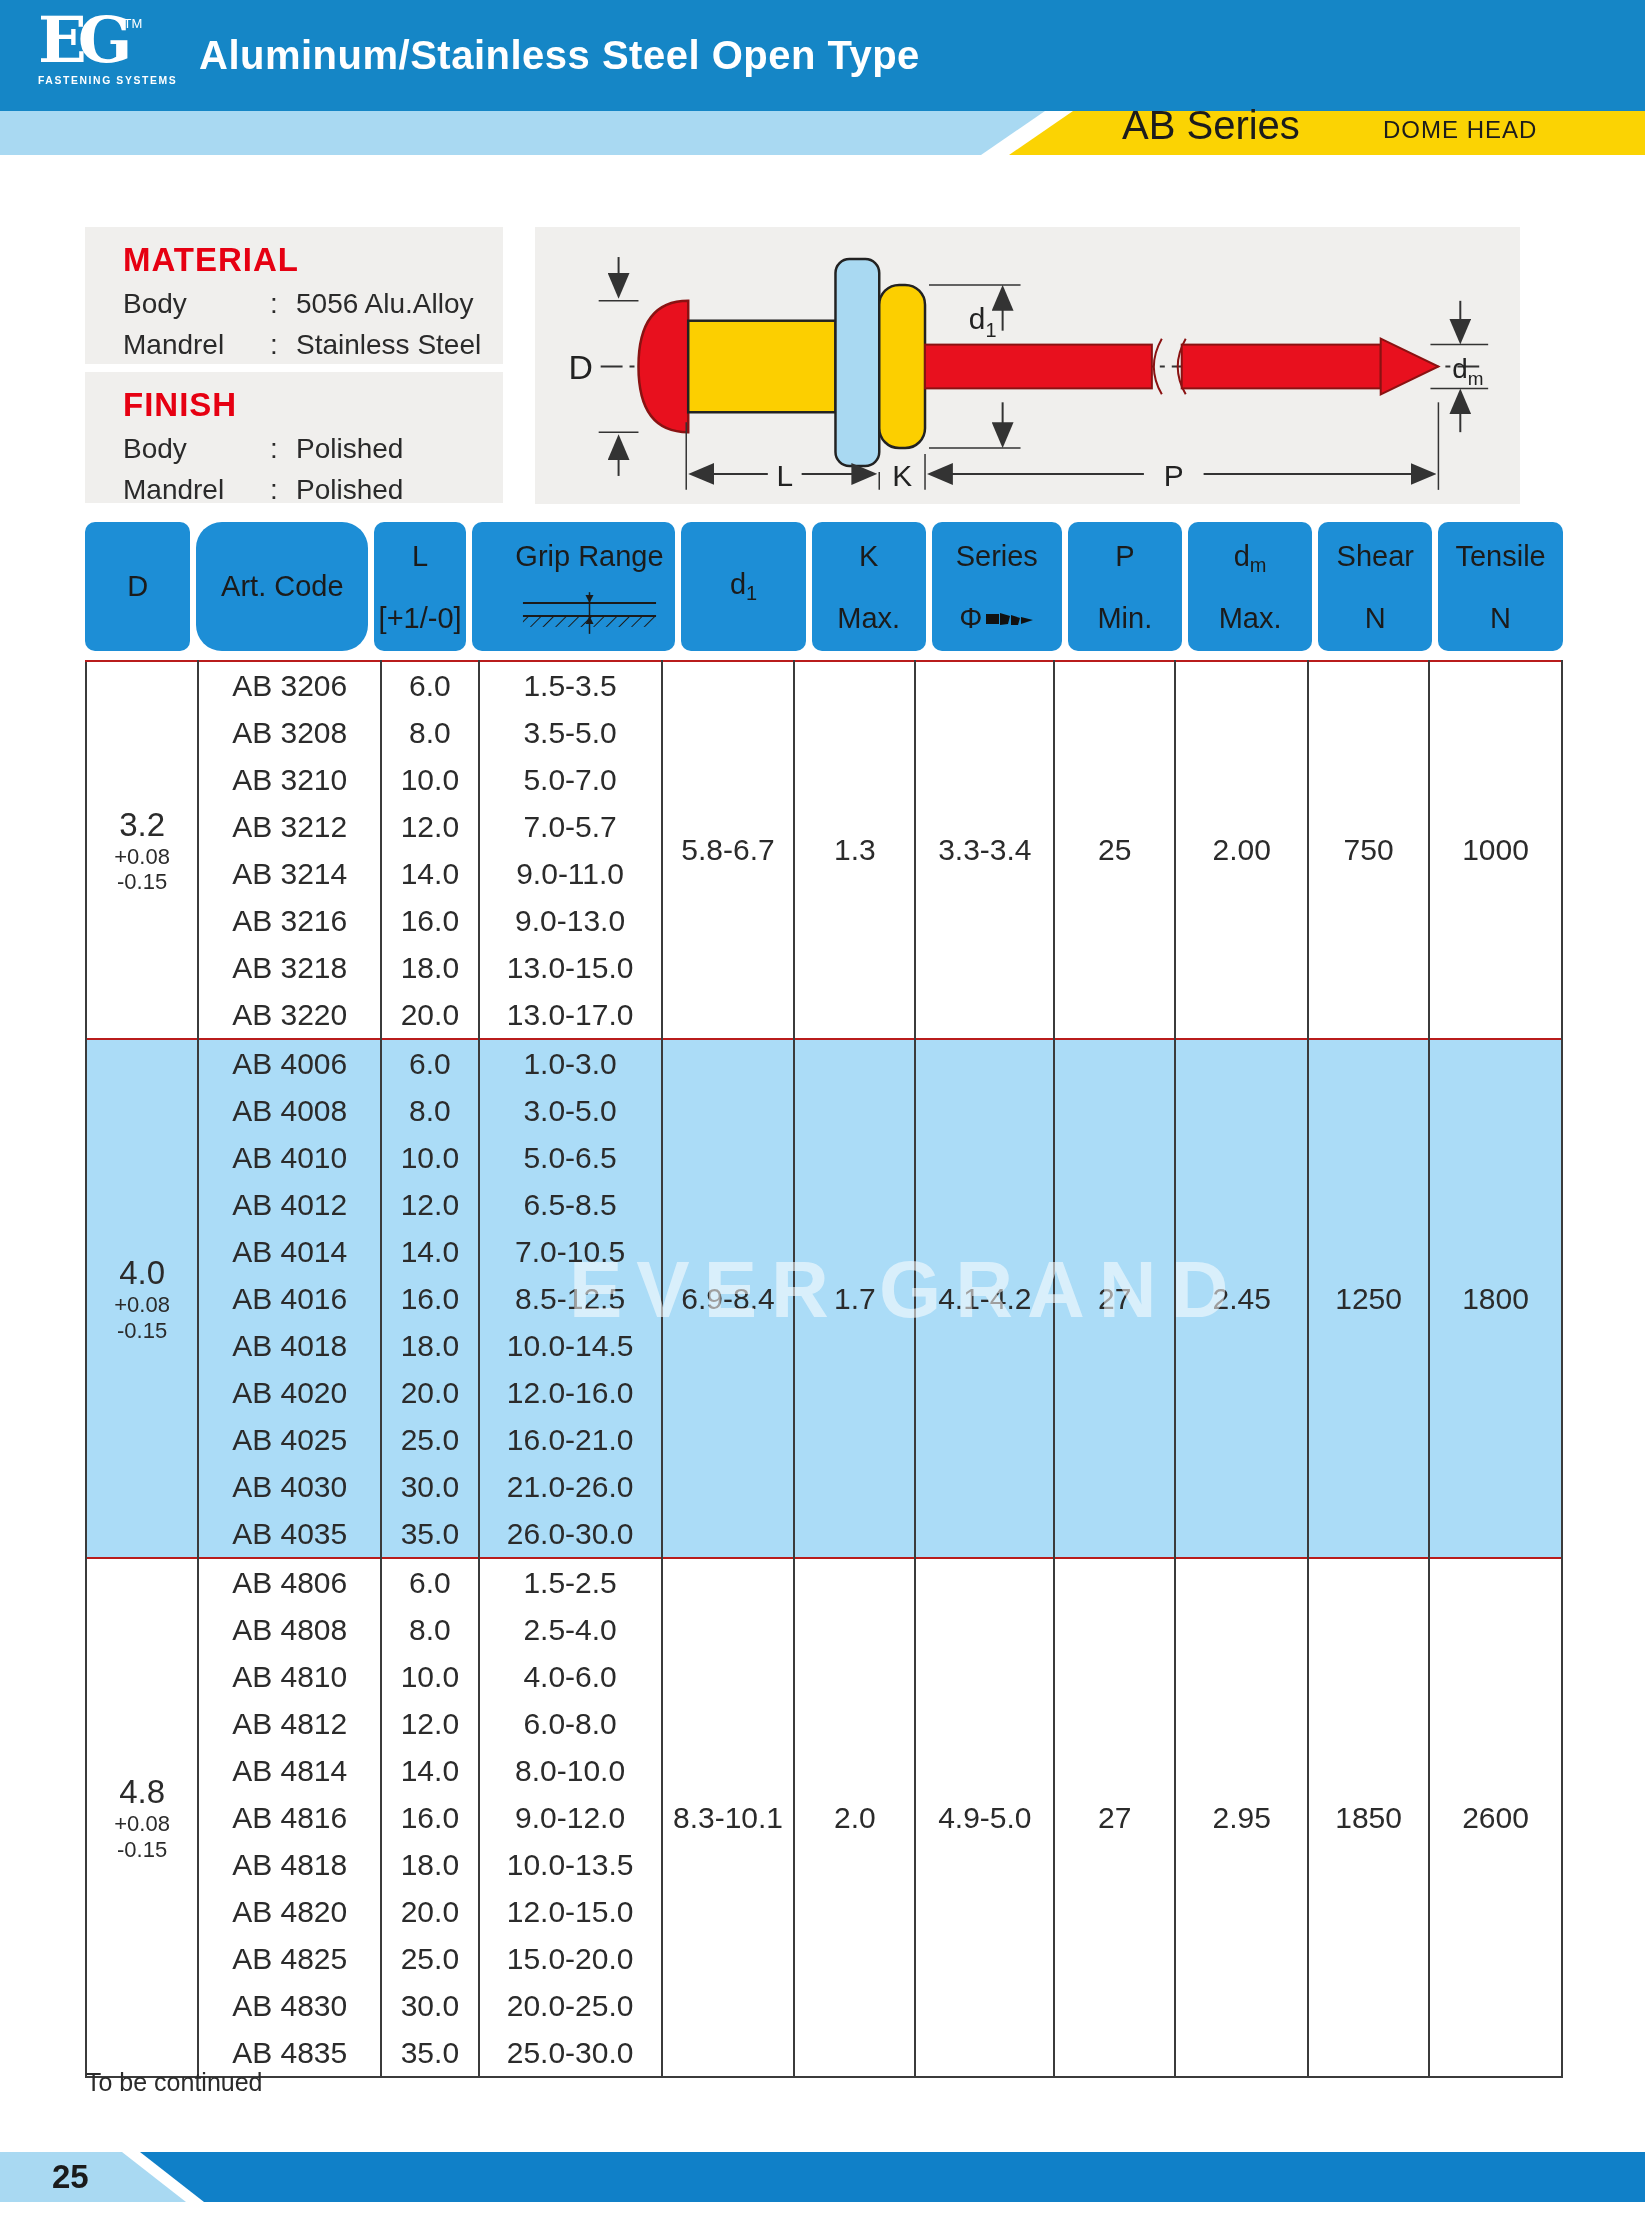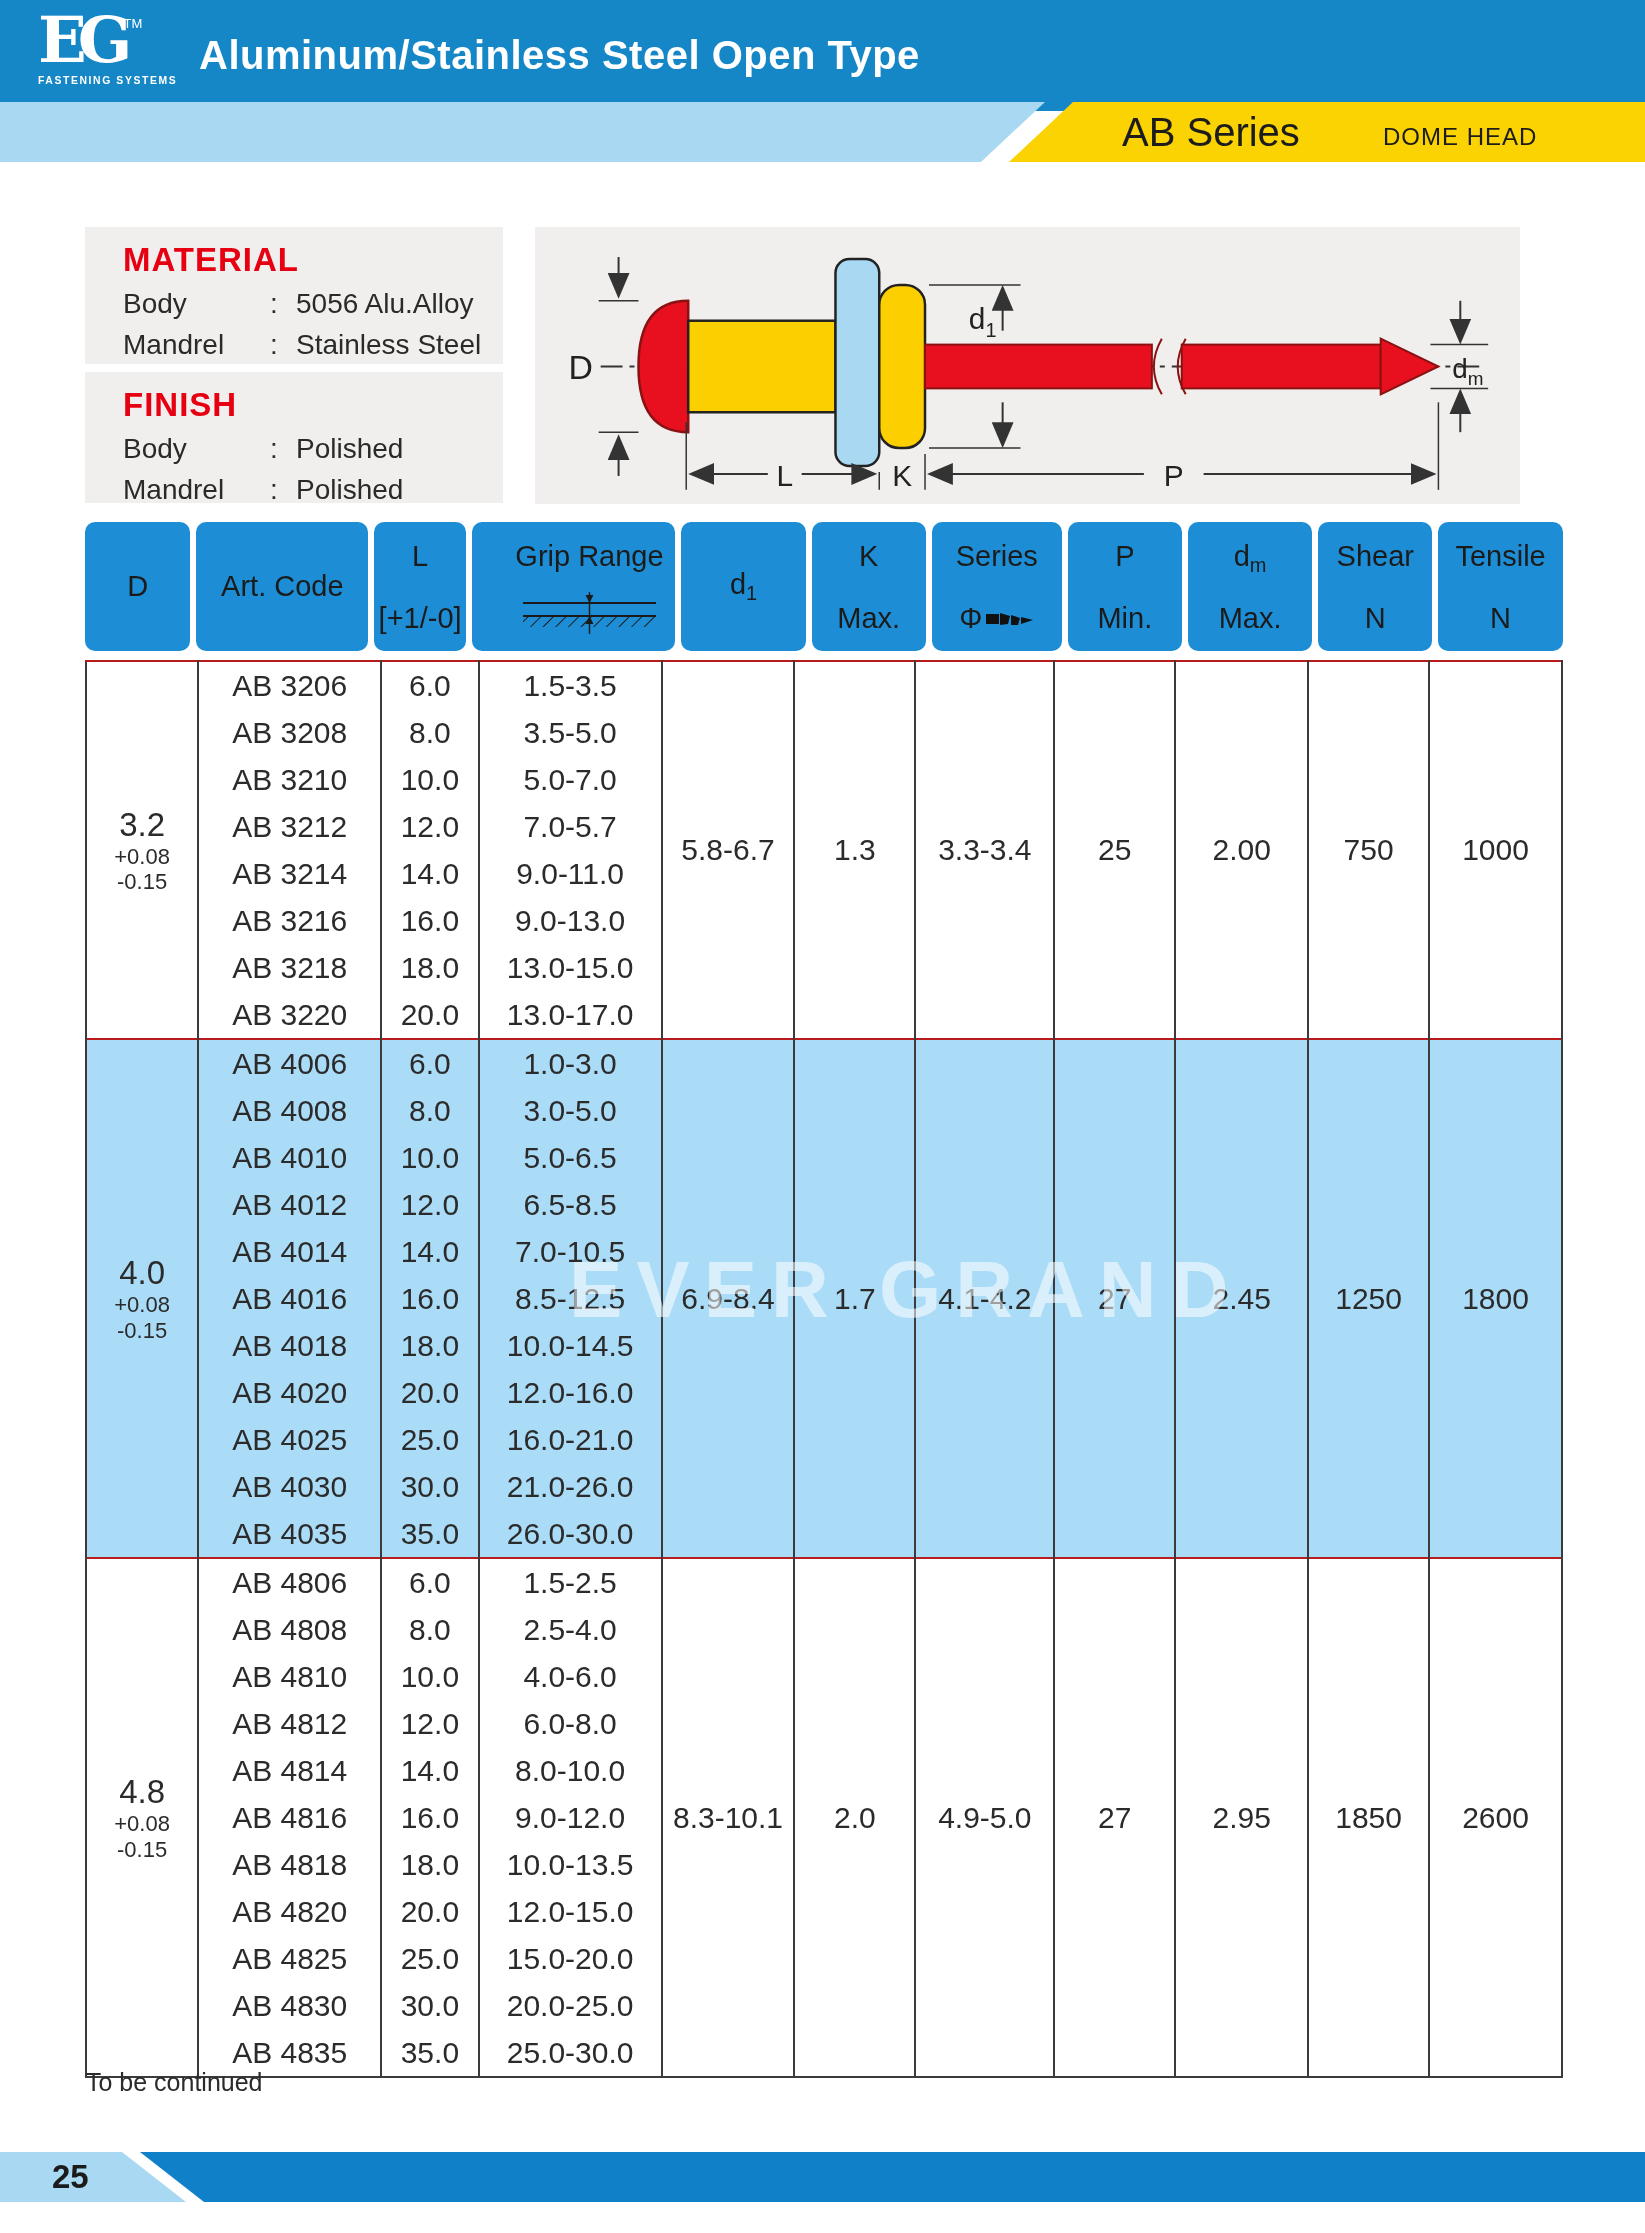--- a/index.html
+++ b/index.html
@@ -10,21 +10,21 @@
   .topbar{position:absolute;left:0;top:0;width:1646px;height:111px;background:#1586c6;}
   .logo{position:absolute;left:38px;top:8px;color:#fff;line-height:1;}
   .logo-eg{font-family:"DejaVu Serif","Liberation Serif",serif;font-weight:bold;
            font-size:64px;letter-spacing:-9px;}
   .logo-tm{font-size:13px;vertical-align:34px;letter-spacing:0;margin-left:0;}
   .logo-sub{font-size:10.4px;letter-spacing:1.6px;margin-top:4px;font-weight:bold;}
   .title{position:absolute;left:199px;top:0;height:111px;display:flex;align-items:center;
          color:#fff;font-size:40px;font-weight:bold;letter-spacing:0.5px;}
 
   
-  .subband{position:absolute;left:0;top:102px;width:1646px;height:60px;}
+  .subband{position:absolute;left:0;top:111px;width:1646px;height:44px;}
   .subband-left{position:absolute;inset:0;background:#a9d9f2;
                 clip-path:polygon(0 0,1045px 0,981px 100%,0 100%);}
   .subband-right{position:absolute;inset:0;background:#fbd303;
                  clip-path:polygon(1073px 0,100% 0,100% 100%,1009px 100%);}
   .series-label{position:absolute;left:1122px;bottom:7px;font-size:40px;color:#1c1c1c;}
   .headtype-label{position:absolute;left:1383px;bottom:11px;font-size:24px;color:#1c1c1c;letter-spacing:1px;}
 
   
   .panel{position:absolute;background:#f0efed;padding:14px 0 0 38px;box-sizing:border-box;}
   .panel-material{left:85px;top:227px;width:418px;height:137px;}
@@ -41,21 +41,21 @@
   .thead{position:absolute;left:79px;top:522px;width:1490px;display:table;table-layout:fixed;
          border-collapse:separate;border-spacing:6px 0;}
   .thead-cell{display:table-cell;height:129px;background:#1d8ed6;border-radius:10px;
               vertical-align:middle;color:#1b1b1b;}
   .hc{display:flex;flex-direction:column;align-items:center;justify-content:center;height:129px;
       font-size:29px;}
   .hc.two{justify-content:space-between;padding:18px 0 16px;box-sizing:border-box;height:129px;}
   .sub{font-size:20px;vertical-align:-6px;}
   .phi-row{display:flex;align-items:center;gap:4px;}
 
-  .c0{width:7.6%;}.c1{width:12.4%;}.c2{width:6.6%;}.c3{width:12.4%;padding-left:32px;}.c4{width:9%;}
+  .c0{width:7.6%;}.c1{width:12.4%;border-radius:26px;}.c2{width:6.6%;}.c3{width:12.4%;padding-left:32px;}.c4{width:9%;}
   .c5{width:8.2%;}.c6{width:9.4%;}.c7{width:8.2%;}.c8{width:9%;}.c9{width:8.2%;}.c10{width:9%;}
 
   
   .spec{position:absolute;left:85px;top:660px;width:1478px;border-collapse:collapse;
         table-layout:fixed;font-size:30px;color:#2b2b2b;}
   .spec td{border-left:2px solid #3b3b3b;border-right:2px solid #3b3b3b;
            text-align:center;vertical-align:middle;height:47px;padding:0;}
   .spec{border:2px solid #3b3b3b;}
   .spec tr.group-start td{border-top:2px solid #b91c1c;}
   .spec tr.hl td{background:#abdcf7;}

